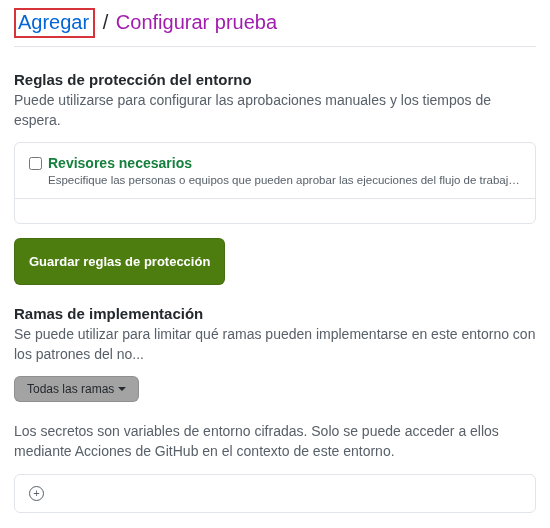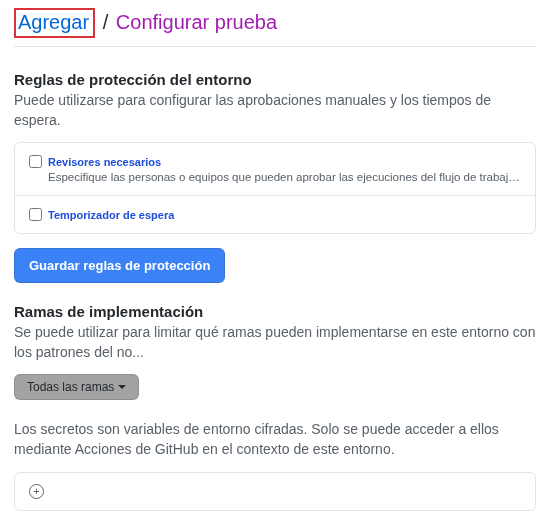--- a/index.html
+++ b/index.html
@@ -58,39 +58,39 @@
     .rule-head {
       display: flex;
       align-items: center;
       gap: 6px;
     }
     .rule-head input[type=checkbox] {
       width: 13px; height: 13px;
       cursor: pointer;
     }
     .rule-label {
-      font-size: 11px;
+      font-size: 14px;
       font-weight: 600;
-      color: #1d4ed8;
+      color: #15803d;
     }
     .rule-desc {
       font-size: 11.5px;
       color: #586069;
       margin-top: 3px;
       margin-left: 19px;
       white-space: nowrap;
       overflow: hidden;
       text-overflow: ellipsis;
     }
     .btn-primary {
-      background: #3b82f6;
+      background: #4d7c0f;
       color: #fff;
       border: 1px solid rgba(27,31,35,0.15);
       border-radius: 6px;
-      padding: 9px 14px;
+      padding: 15px 14px;
       font-size: 13px;
       font-weight: 600;
       cursor: pointer;
       margin-top: 14px;
     }
     .btn-secondary {
       background: #a3a3a3;
       color: #24292e;
       border: 1px solid rgba(27,31,35,0.15);
       border-radius: 6px;
@@ -150,24 +150,20 @@
 
     <div class="rules-box">
       <div class="rule-item">
         <div class="rule-head">
           <input type="checkbox" style="">
           <span class="rule-label">Revisores necesarios</span>
         </div>
         <div class="rule-desc">Especifique las personas o equipos que pueden aprobar las ejecuciones del flujo de trabajo cuando acceden a es...</div>
       </div>
       <div class="rule-item">
-        <div class="rule-head">
-          <input type="checkbox" style="">
-          <span class="rule-label">Temporizador de espera</span>
-        </div>
       </div>
     </div>
 
     <button class="btn-primary">Guardar reglas de protección</button>
   </div>
 
   <div class="section">
     <div class="section-title">Ramas de implementación</div>
     <div class="section-desc">Se puede utilizar para limitar qué ramas pueden implementarse en este entorno con los patrones del no...</div>
     <button class="btn-secondary">

